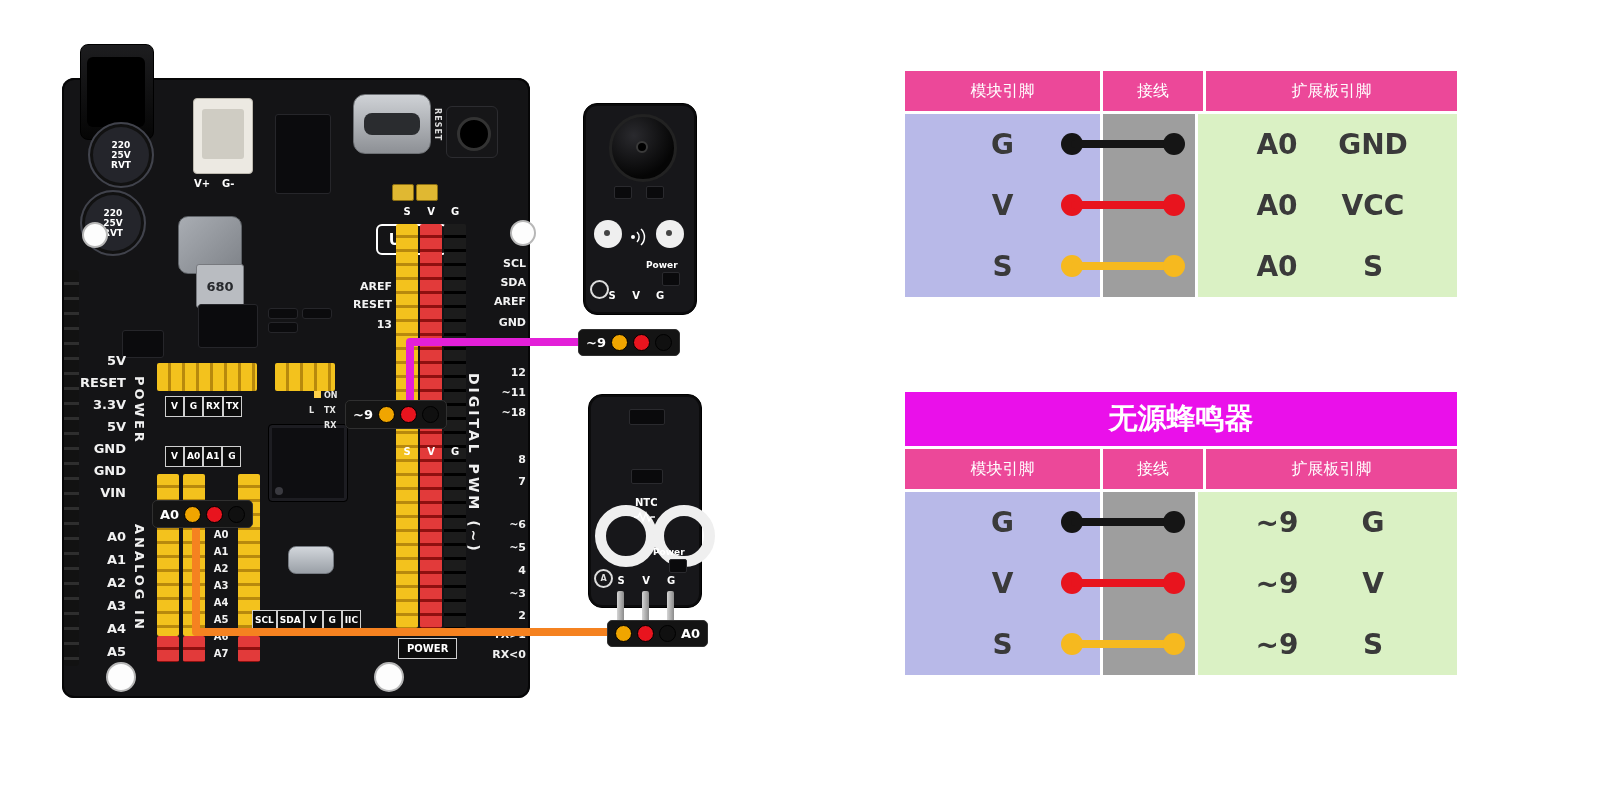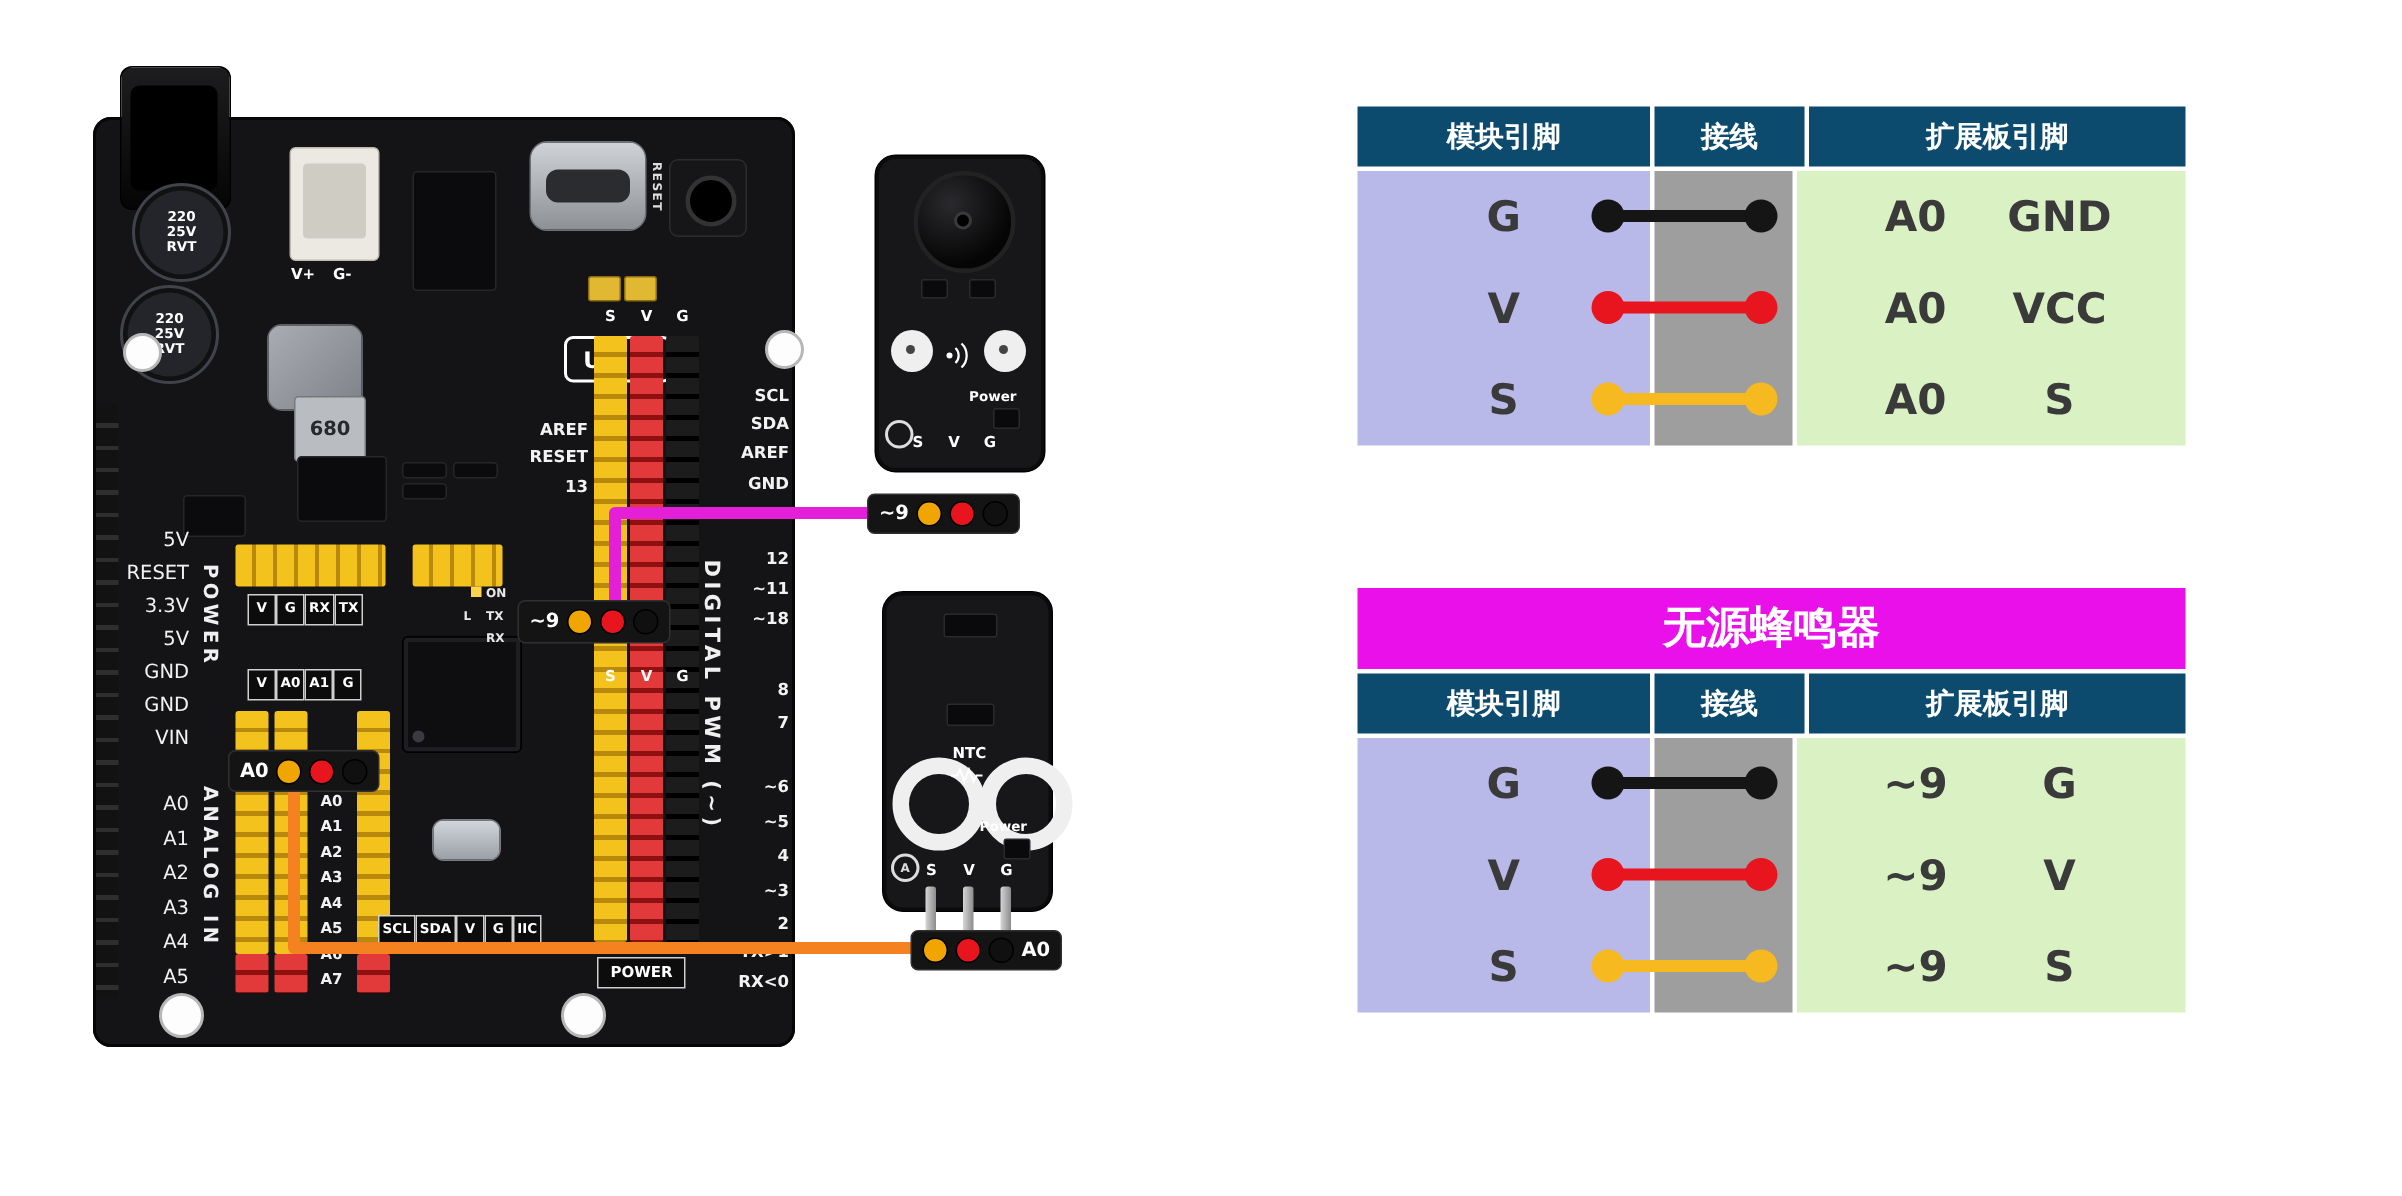--- a/index.html
+++ b/index.html
@@ -30,21 +30,21 @@
          letter-spacing:3px;display:flex;align-items:center;justify-content:center}
   .mcu{background:#0e0e11;border-radius:4px;border:1px solid #000;box-shadow:0 0 0 3px #1d1d22 inset}
   .mcu i{position:absolute;left:6px;bottom:6px;width:8px;height:8px;border-radius:50%;background:#3a3a40;display:block}
   .xtal{background:linear-gradient(#d2d6db,#9aa0a7);border-radius:8px;border:1px solid #767b82}
   .hole{background:#fdfdfd;border-radius:50%;border:2px solid #b7b7b7}
   .edgehdr{background:repeating-linear-gradient(180deg,#121212 0 12px,#2e2e2e 12px 15px);border-radius:3px}
   .ystrip{background:repeating-linear-gradient(180deg,#f3c21d 0 11px,#b8890d 11px 14px);border-radius:2px}
   .yblock{background:repeating-linear-gradient(90deg,#f3c21d 0 11px,#b8890d 11px 14px);border-radius:2px}
   .rstrip{background:repeating-linear-gradient(180deg,#e23a3a 0 11px,#8f1010 11px 14px);border-radius:2px}
   .kstrip{background:repeating-linear-gradient(180deg,#1c1c1c 0 11px,#000 11px 14px);border-radius:2px}
-  .pinlbl{position:absolute;left:0;width:64px;text-align:right;color:#f2f2f2;font-weight:normal;font-size:13px;line-height:13px}
+  .pinlbl{position:absolute;left:0;width:64px;text-align:right;color:#f2f2f2;font-weight:bold;font-size:13px;line-height:13px}
   .pinlbl2{position:absolute;left:146px;width:26px;text-align:center;color:#f2f2f2;font-weight:bold;font-size:10px;line-height:10px}
   .pinlblR{position:absolute;left:270px;width:60px;text-align:right;color:#f2f2f2;font-weight:bold;font-size:11px;line-height:11px}
   .pinlblO{position:absolute;left:406px;width:58px;text-align:right;color:#f2f2f2;font-weight:bold;font-size:11px;line-height:11px}
   .vtext{position:absolute;writing-mode:vertical-rl;color:#f0f0f0;font-weight:bold;font-size:13px;letter-spacing:3px}
   .ledlbl{position:absolute;color:#e8e8e8;font-weight:bold;font-size:8px;line-height:8px}
   .svgletter{position:absolute;width:22px;text-align:center;color:#fff;font-weight:bold;font-size:10px}
   .hbox{position:absolute;display:flex}
   .hbox span{border:1px solid #cfcfcf;color:#fff;font-weight:bold;font-size:9px;line-height:1;
              padding:5px 2px;min-width:13px;text-align:center;background:#0c0c0c}
   .icspbox{position:absolute;border:1px solid #cfcfcf;color:#fff;font-weight:bold;font-size:10px;
@@ -74,21 +74,21 @@
   
   .conn{position:absolute;background:#141414;border:1px solid #303030;border-radius:5px;
         display:flex;align-items:center;gap:5px;padding:0 7px;color:#fff;font-weight:bold;font-size:13px}
   .conn .dot{width:15px;height:15px;border-radius:50%;border:1px solid #000}
 
   
   .ptable{position:absolute;left:905px;width:552px}
   .ptitle{height:54px;display:flex;align-items:center;justify-content:center;
           color:#fff;font-weight:bold;font-size:29px}
   .phead{display:flex;gap:3px;margin-top:3px}
-  .phead div{background:#0c4a6e;color:#fff;font-weight:bold;font-size:19px;height:40px;
+  .phead div{background:#ec4899;color:#fff;font-weight:normal;font-size:16px;height:40px;
              display:flex;align-items:center;justify-content:center}
   .c1{width:195px}.c2{width:100px}.c3{flex:1}
   .pbody{display:flex;gap:3px;margin-top:3px;position:relative;height:183px}
   .colA{width:195px;background:#b8b9e8;display:flex;flex-direction:column}
   .colB{width:92px;background:#9e9e9e}
   .colC{flex:1;background:#daf1c4;display:flex;flex-direction:column}
   .mpin{flex:1;display:flex;align-items:center;justify-content:center;
         font-size:28px;font-weight:bold;color:#3a3a3a}
   .brow{flex:1;display:flex;align-items:center;justify-content:space-between;padding:0 40px 0 46px;
         font-size:28px;font-weight:bold;color:#3a3a3a}

